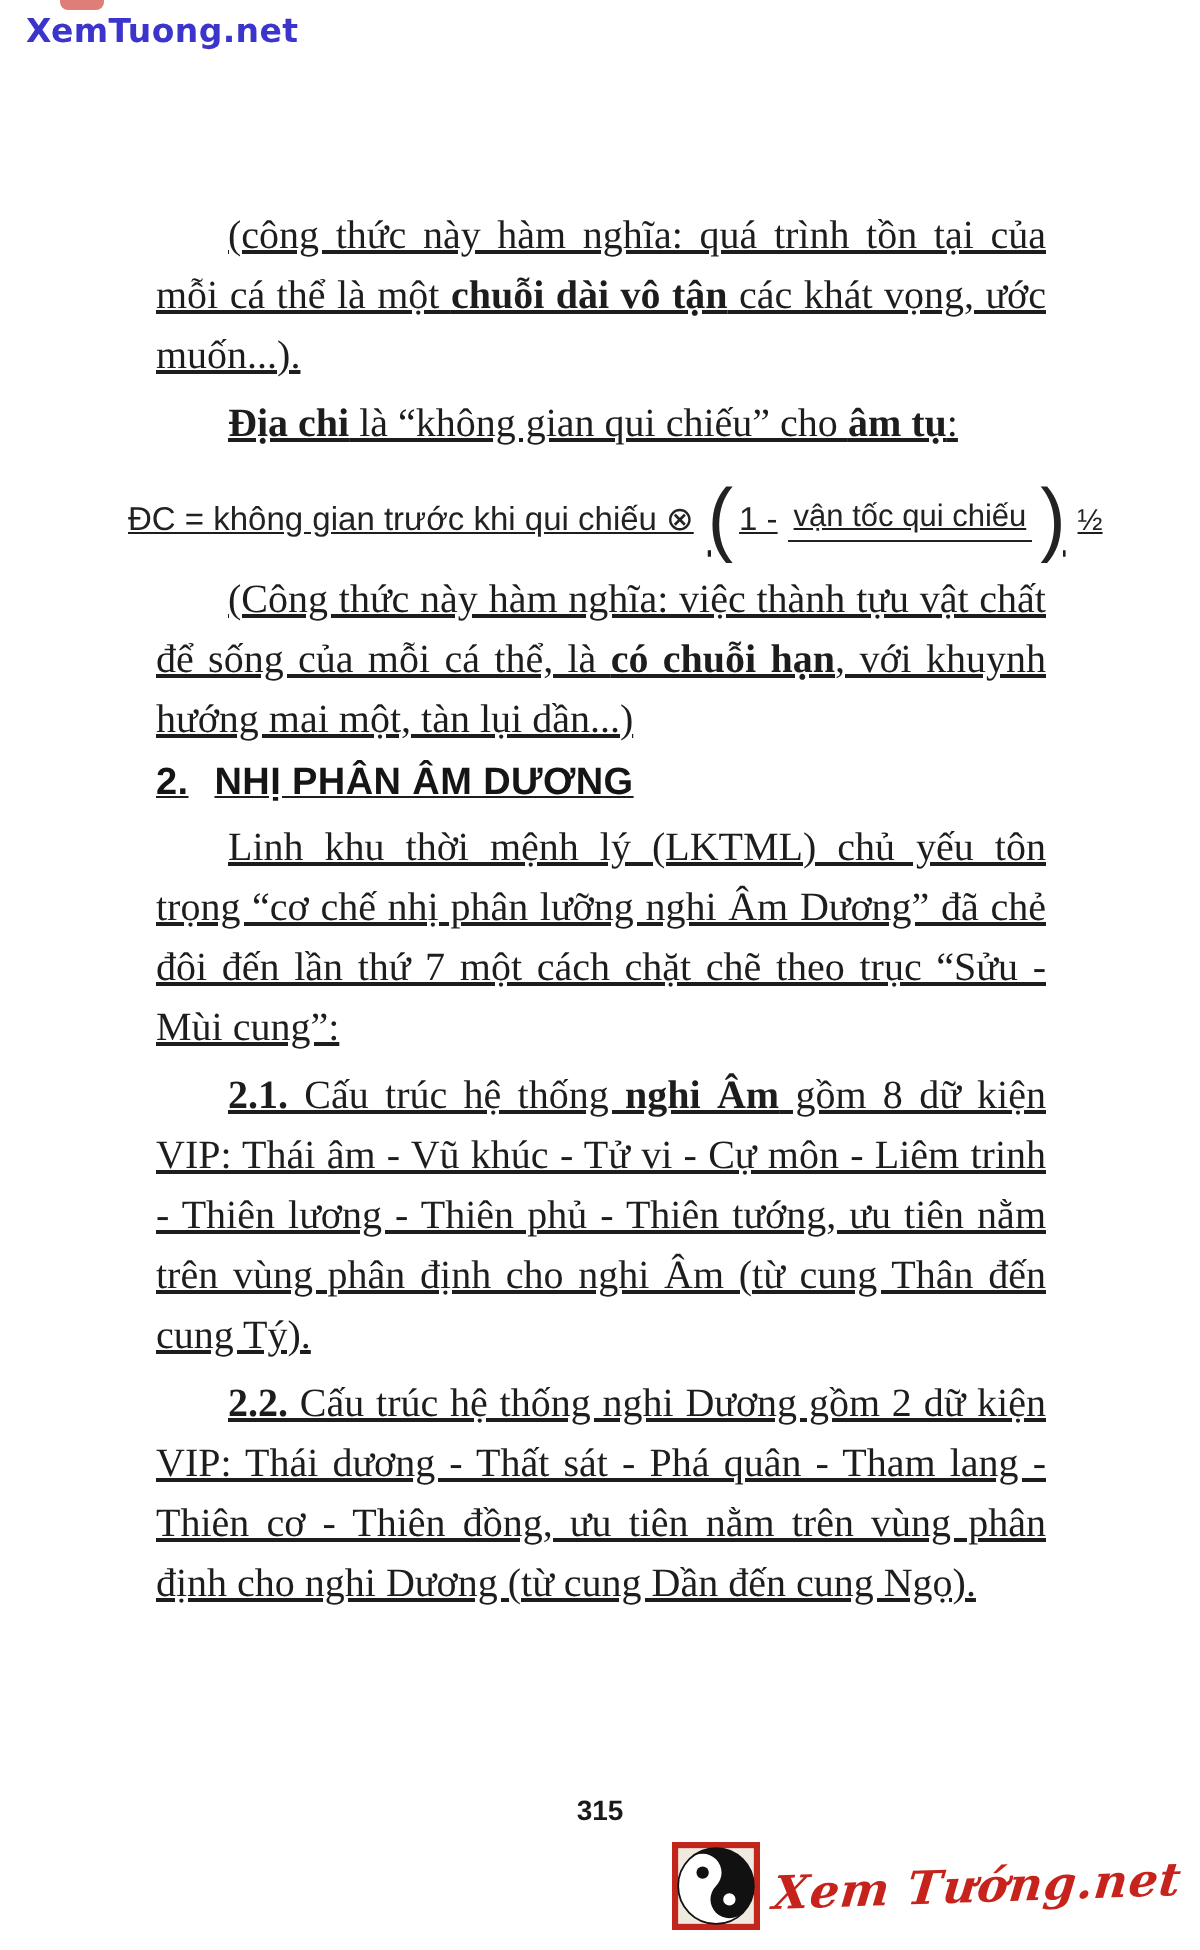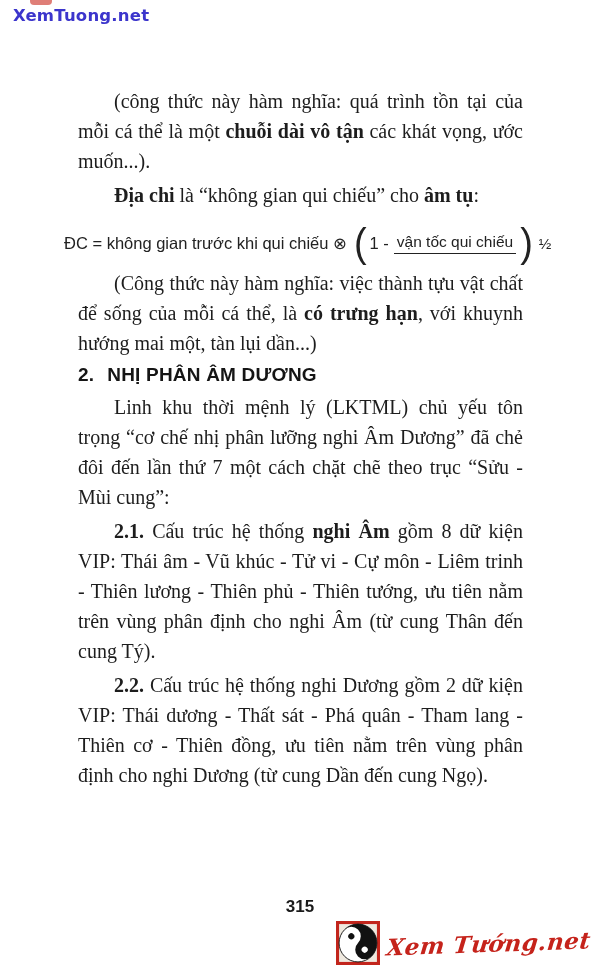--- a/index.html
+++ b/index.html
@@ -11,21 +11,21 @@
   .top-artifact{
     position:absolute;left:30px;top:0;width:22px;height:5px;
     background:#d4534a;border-radius:0 0 4px 4px;opacity:.75;
   }
   .header-logo{
     position:absolute;left:13px;top:6px;
     font-family:"DejaVu Sans","Liberation Sans",sans-serif;
     font-weight:bold;font-size:16.5px;color:#3c35cc;letter-spacing:.2px;text-align:right;
   }
   .content{
-    position:absolute;left:78px;top:86px;width:445px;
+    position:absolute;left:78px;top:103px;width:445px;text-decoration:underline;
   }
   .content p{
     margin:0 0 4px 0;font-size:20px;line-height:30px;
     text-align:justify;text-indent:36px;color:#1d1d1d;
   }
   .content p b{font-weight:bold;}
   .formula{
     display:flex;align-items:center;white-space:nowrap;
     margin:14px 0 6px -14px;
     font-family:"Liberation Sans","DejaVu Sans",sans-serif;
@@ -47,21 +47,21 @@
   .fexp{margin-left:4px;font-size:15px;}
   .section-heading{
     display:flex;gap:13px;align-items:baseline;
     margin:6px 0 6px 0;
     font-family:"Liberation Sans","DejaVu Sans",sans-serif;
     font-weight:bold;font-size:19px;color:#151515;letter-spacing:.2px;
   }
   .page-number{
     position:absolute;left:0;right:0;top:897px;text-align:center;
     font-family:"Liberation Sans","DejaVu Sans",sans-serif;
-    font-weight:bold;font-size:17px;color:#1a1a1a;
+    font-weight:bold;font-size:14px;color:#1a1a1a;
   }
   .footer-logo{
     position:absolute;right:10px;top:921px;
     display:flex;align-items:center;gap:7px;
   }
   .footer-logo svg{display:block;}
   .footer-logo-text{
     font-family:"DejaVu Serif","Liberation Serif",serif;
     font-style:italic;font-weight:bold;font-size:23px;color:#c5231b;
     transform:skewX(-8deg) rotate(-2deg);
@@ -87,21 +87,21 @@
       <span class="flhs">ĐC = không gian trước khi qui chiếu ⊗</span>
       <span class="paren">(</span>
       <span class="fone">1 -</span>
       <span class="frac">
         <span class="num">vận tốc qui chiếu</span>
       </span>
       <span class="paren">)</span>
       <span class="fexp">½</span>
     </div>
 
-    <p><span>(Công thức này hàm nghĩa: việc thành tựu vật chất để sống của mỗi cá thể, là </span><b>có trưng hạn</b><span>, với khuynh hướng mai một, tàn lụi dần...)</span></p>
+    <p><span>(Công thức này hàm nghĩa: việc thành tựu vật chất để sống của mỗi cá thể, là </span><b>có chuỗi hạn</b><span>, với khuynh hướng mai một, tàn lụi dần...)</span></p>
 
 
     <h2 class="section-heading">
       <span class="sec-num">2.</span>
       <span class="sec-title">NHỊ PHÂN ÂM DƯƠNG</span>
     </h2>
 
     <p><span>Linh khu thời mệnh lý (LKTML) chủ yếu tôn trọng “cơ chế nhị phân lưỡng nghi Âm Dương” đã chẻ đôi đến lần thứ 7 một cách chặt chẽ theo trục “Sửu - Mùi cung”:</span></p>
 
     <p><b>2.1.</b><span> Cấu trúc hệ thống </span><b>nghi Âm</b><span> gồm 8 dữ kiện VIP: Thái âm - Vũ khúc - Tử vi - Cự môn - Liêm trinh - Thiên lương - Thiên phủ - Thiên tướng, ưu tiên nằm trên vùng phân định cho nghi Âm (từ cung Thân đến cung Tý).</span></p>

